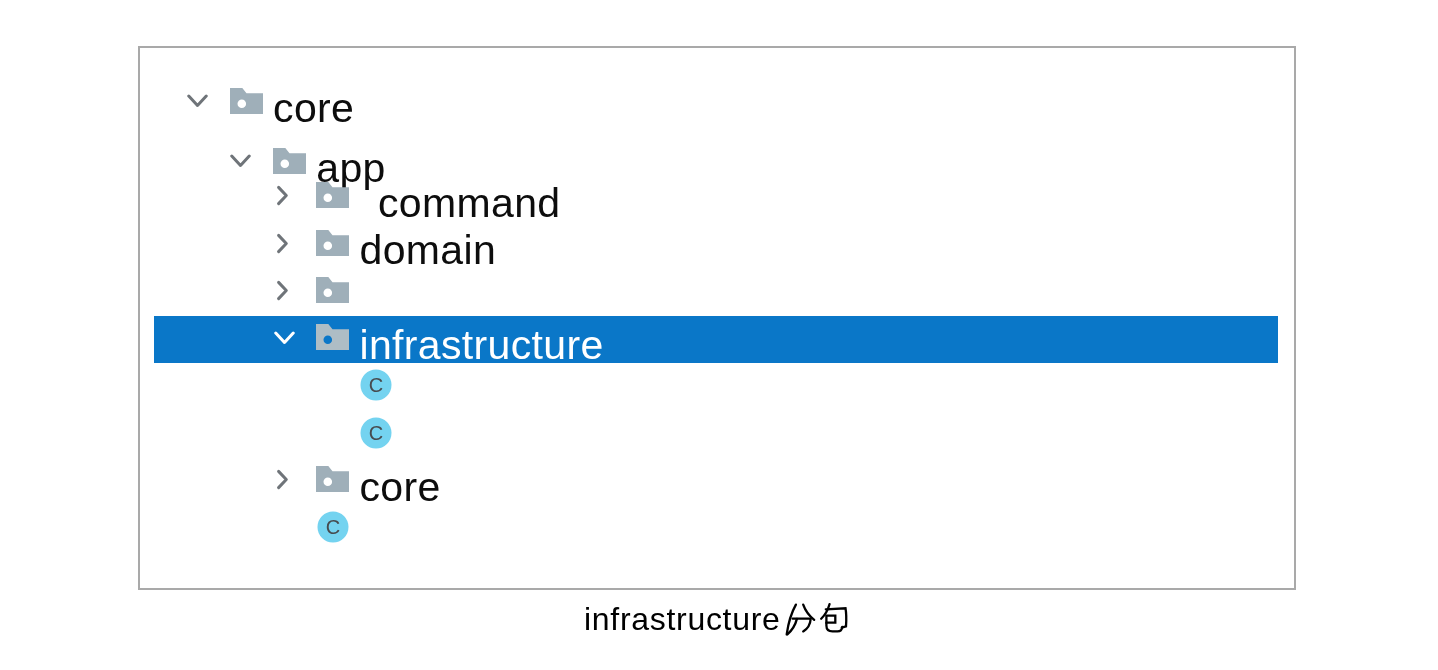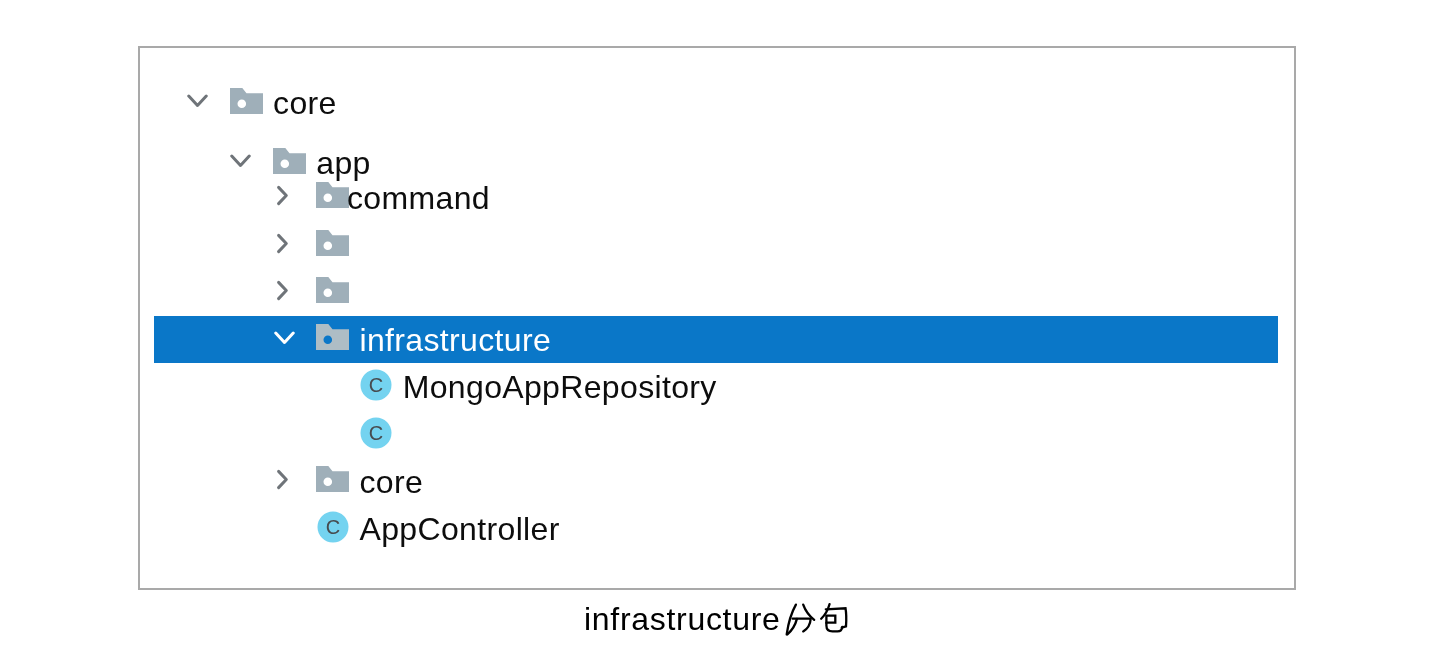--- a/index.html
+++ b/index.html
@@ -4,21 +4,21 @@
 <meta charset="utf-8">
 <style>
   html,body{margin:0;padding:0;background:#ffffff;}
   body{width:1438px;height:670px;position:relative;overflow:hidden;
        font-family:"Liberation Sans",sans-serif;}
   .box{position:absolute;left:138px;top:46px;width:1158px;height:544px;
        border:2px solid #a9a9a9;box-sizing:border-box;background:#fff;}
   .selbg{position:absolute;left:154px;top:315.5px;width:1123.5px;height:47.9px;
        background:#0a77c8;}
   .row{position:absolute;left:0;width:1438px;height:47.3px;}
-  .lbl{position:absolute;font-size:32px;color:#0d0d0d;letter-spacing:0.35px;white-space:nowrap;}
+  .lbl{position:absolute;font-size:41px;color:#0d0d0d;letter-spacing:0.35px;white-space:nowrap;}
   .sel .lbl{color:#ffffff;}
   .chev,.fold,.cls{position:absolute;}
   .cap{position:absolute;top:0;left:0;width:1438px;}
 </style>
 
 </head>
 <body>
 
 <div class="box"></div>
 <div class="selbg"></div>
@@ -44,30 +44,31 @@
       <span class="lbl" style="left:316.29999999999995px;top:6px">app</span>
     </div>
     <div class="row" style="top:173.95px">
       <svg class="chev" style="left:272.1px;top:11.549999999999997px" width="21" height="21" viewBox="0 0 21 21">
   <path d="M6.6 2.35 L14.3 10.5 L6.6 18.65" fill="none" stroke="#6f7479" stroke-width="3" stroke-linecap="round" stroke-linejoin="round"></path>
       </svg>
       <svg class="fold" style="left:316px;top:8.549999999999997px" width="33" height="26" viewBox="0 0 33 26">
   <path fill-rule="evenodd" fill="#9fafb9" d="M0 0 H12.3 L16.5 5.2 H33 V26 H0 Z
    M11.8 15.8 m-4.3 0 a4.3 4.3 0 1 0 8.6 0 a4.3 4.3 0 1 0 -8.6 0 Z"></path>
       </svg>
-      <span class="lbl" style="left:347px;top:6px">command</span>
+      <span class="lbl" style="left:378px;top:6px">command</span>
     </div>
     <div class="row" style="top:221.24999999999997px">
       <svg class="chev" style="left:272.1px;top:11.549999999999997px" width="21" height="21" viewBox="0 0 21 21">
   <path d="M6.6 2.35 L14.3 10.5 L6.6 18.65" fill="none" stroke="#6f7479" stroke-width="3" stroke-linecap="round" stroke-linejoin="round"></path>
       </svg>
       <svg class="fold" style="left:316px;top:8.549999999999997px" width="33" height="26" viewBox="0 0 33 26">
   <path fill-rule="evenodd" fill="#9fafb9" d="M0 0 H12.3 L16.5 5.2 H33 V26 H0 Z
    M11.8 15.8 m-4.3 0 a4.3 4.3 0 1 0 8.6 0 a4.3 4.3 0 1 0 -8.6 0 Z"></path>
       </svg>
+      <span class="lbl" style="left:359.5px;top:6px">domain</span>
     </div>
     <div class="row" style="top:268.55px">
       <svg class="chev" style="left:272.1px;top:11.549999999999997px" width="21" height="21" viewBox="0 0 21 21">
   <path d="M6.6 2.35 L14.3 10.5 L6.6 18.65" fill="none" stroke="#6f7479" stroke-width="3" stroke-linecap="round" stroke-linejoin="round"></path>
       </svg>
       <svg class="fold" style="left:316px;top:8.549999999999997px" width="33" height="26" viewBox="0 0 33 26">
   <path fill-rule="evenodd" fill="#9fafb9" d="M0 0 H12.3 L16.5 5.2 H33 V26 H0 Z
    M11.8 15.8 m-4.3 0 a4.3 4.3 0 1 0 8.6 0 a4.3 4.3 0 1 0 -8.6 0 Z"></path>
       </svg>
     </div>
@@ -79,21 +80,20 @@
   <path fill-rule="evenodd" fill="#aebdc5" d="M0 0 H12.3 L16.5 5.2 H33 V26 H0 Z
    M11.8 15.8 m-4.3 0 a4.3 4.3 0 1 0 8.6 0 a4.3 4.3 0 1 0 -8.6 0 Z"></path>
       </svg>
       <span class="lbl" style="left:359.5px;top:6px">infrastructure</span>
     </div>
     <div class="row" style="top:363.15px">
       <svg class="cls" style="left:360.2px;top:6.149999999999999px" width="32" height="32" viewBox="0 0 32 32">
   <circle cx="16" cy="16" r="15.5" fill="#74d3f0"></circle>
   <text x="16" y="22.8" text-anchor="middle" font-family="Liberation Sans" font-size="20" fill="#474b4f">C</text>
       </svg>
-      <span class="lbl" style="left:402.7px;top:6px">MongoAppRepository</span>
     </div>
     <div class="row" style="top:410.45px">
       <svg class="cls" style="left:360.2px;top:6.149999999999999px" width="32" height="32" viewBox="0 0 32 32">
   <circle cx="16" cy="16" r="15.5" fill="#74d3f0"></circle>
   <text x="16" y="22.8" text-anchor="middle" font-family="Liberation Sans" font-size="20" fill="#474b4f">C</text>
       </svg>
     </div>
     <div class="row" style="top:457.75px">
       <svg class="chev" style="left:272.1px;top:11.549999999999997px" width="21" height="21" viewBox="0 0 21 21">
   <path d="M6.6 2.35 L14.3 10.5 L6.6 18.65" fill="none" stroke="#6f7479" stroke-width="3" stroke-linecap="round" stroke-linejoin="round"></path>
@@ -102,21 +102,20 @@
   <path fill-rule="evenodd" fill="#9fafb9" d="M0 0 H12.3 L16.5 5.2 H33 V26 H0 Z
    M11.8 15.8 m-4.3 0 a4.3 4.3 0 1 0 8.6 0 a4.3 4.3 0 1 0 -8.6 0 Z"></path>
       </svg>
       <span class="lbl" style="left:359.5px;top:6px">core</span>
     </div>
     <div class="row" style="top:505.05000000000007px">
       <svg class="cls" style="left:317px;top:6.149999999999999px" width="32" height="32" viewBox="0 0 32 32">
   <circle cx="16" cy="16" r="15.5" fill="#74d3f0"></circle>
   <text x="16" y="22.8" text-anchor="middle" font-family="Liberation Sans" font-size="20" fill="#474b4f">C</text>
       </svg>
-      <span class="lbl" style="left:359.5px;top:6px">AppController</span>
     </div>
   </div>
 <div class="cap" id="cap">
     <span id="caplat" style="position:absolute;left:584px;top:601px;font-size:32px;letter-spacing:0.7px;color:#000;">infrastructure</span>
     <svg width="34" height="34" viewBox="0 0 34 34" style="position:absolute;left:783.5px;top:603px" class="fen">
  <g fill="none" stroke="#000" stroke-width="2.3" stroke-linecap="round">
   <path d="M11.9 1.6 Q5.2 13.5 2.7 31.3"></path>
   <path d="M19.2 1.6 C21.5 8 26 13.5 30.2 16.8"></path>
   <path d="M8.6 15.7 H26.7 C26.4 20.5 24 25.5 19.2 28.4"></path>
   <path d="M12.9 15.9 C11.5 21.5 7.5 27.8 3.4 31.4"></path>

